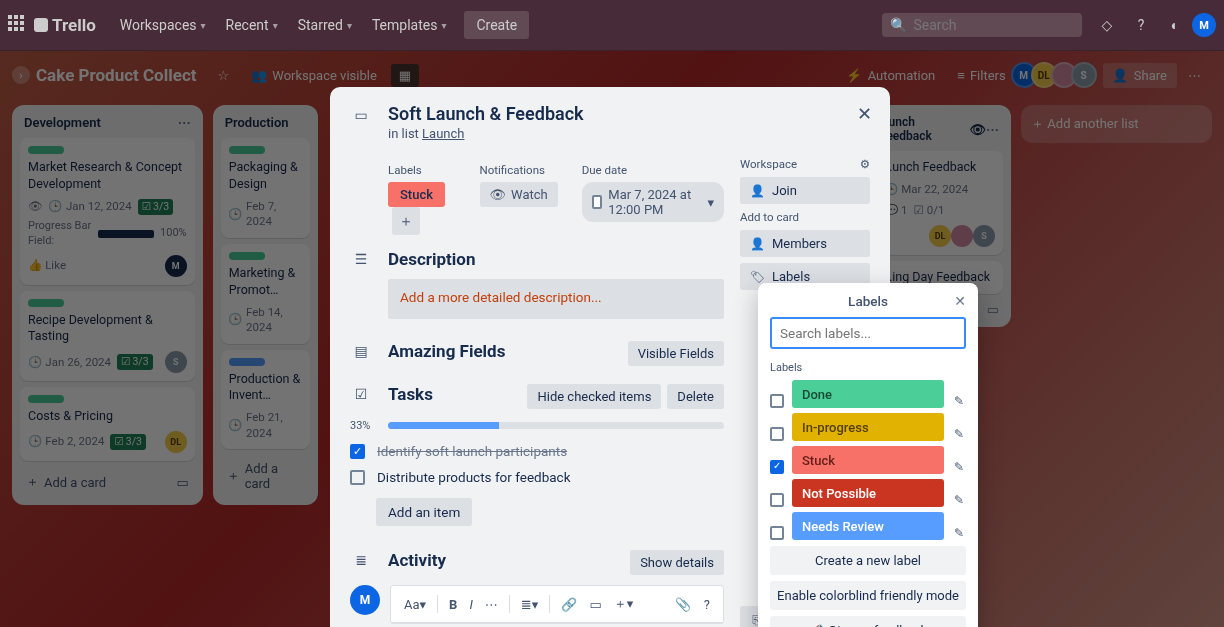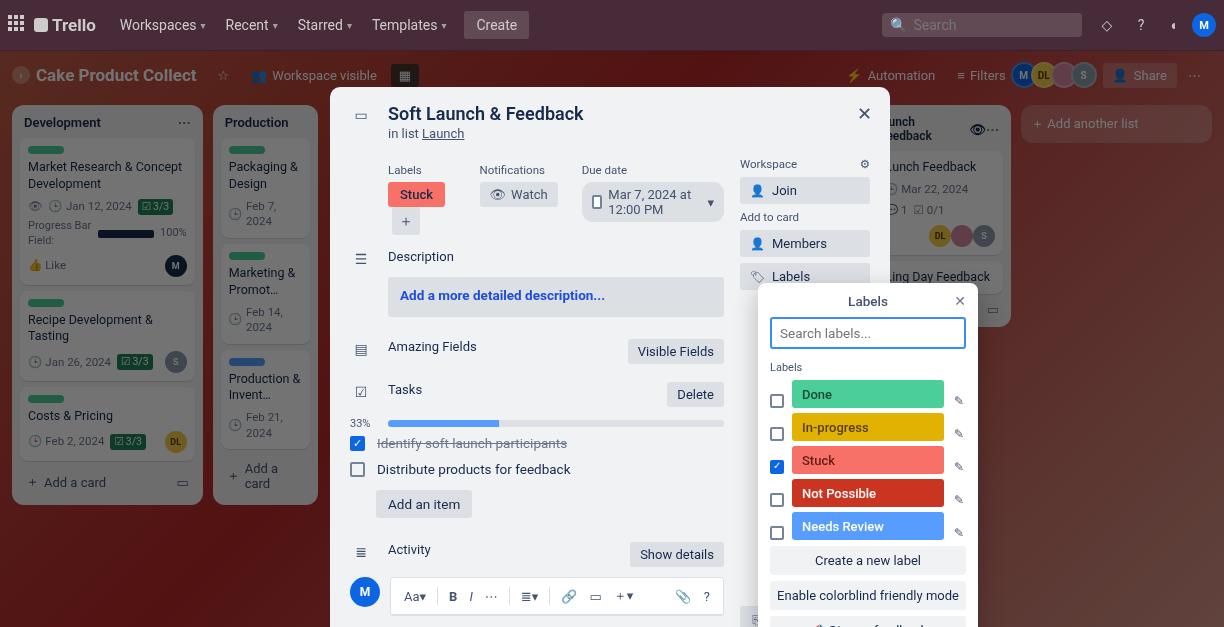--- a/index.html
+++ b/index.html
@@ -67,27 +67,27 @@
   .field-row{display:flex;gap:24px;margin:10px 0 14px 38px;font-size:12px;color:#44546f;}
   .field-block .lbl{font-size:11.5px;margin-bottom:5px;}
   .chip-stuck{background:#f87168;color:#172b4d;padding:5px 12px;border-radius:3px;font-size:13px;display:inline-block;font-weight:500;}
   .chip-add{width:28px;height:28px;background:#dcdfe4;border-radius:3px;display:inline-flex;align-items:center;justify-content:center;margin-left:4px;cursor:pointer;font-size:15px;color:#44546f;}
   .watch-chip{background:#dcdfe4;padding:5px 10px;border-radius:3px;font-size:13px;display:inline-flex;align-items:center;gap:5px;cursor:pointer;}
   .due-chip{background:#dcdfe4;padding:5px 10px;border-radius:11px;font-size:13px;display:inline-flex;align-items:center;gap:6px;cursor:pointer;justify-content:space-between;}
   .due-chip .cb{width:14px;height:14px;border:2px solid #738496;border-radius:2px;background:#fff;}
 
   .section{display:flex;gap:16px;margin:10px 0;}
   .section .icn{width:22px;display:flex;justify-content:center;color:#44546f;padding-top:2px;}
-  .section-title{font-weight:400;font-size:13px;}
+  .section-title{font-weight:700;font-size:17px;}
   .section-actions{margin-left:auto;display:flex;gap:6px;}
   .section-actions .sbtn{background:#dcdfe4;padding:5px 10px;border-radius:3px;font-size:13px;cursor:pointer;}
   
-  .desc-box{margin-left:38px;background:#dcdfe4;border-radius:3px;padding:10px 12px;color:#1d4ed8;font-size:13.5px;cursor:text;min-height:40px;font-weight:bold;}
-  
-  .progress-row{margin:6px 0 0 0;font-size:11px;color:#44546f;display:flex;align-items:center;gap:8px;}
+  .desc-box{margin-left:38px;background:#dcdfe4;border-radius:3px;padding:10px 12px;color:#c2410c;font-size:13.5px;cursor:text;min-height:40px;}
+  
+  .progress-row{margin:6px 0 6px 0;font-size:11px;color:#44546f;display:flex;align-items:center;gap:8px;}
   .progress-row .pct{width:30px;}
   .progress-row .track{flex:1;height:7px;background:#dcdfe4;border-radius:4px;overflow:hidden;}
   .progress-row .fill{height:100%;background:#579dff;}
   
   .task-item{display:flex;align-items:center;gap:12px;padding:5px 0;font-size:13.5px;}
   .task-item .cb{width:15px;height:15px;border:2px solid #738496;border-radius:2px;cursor:pointer;flex-shrink:0;}
   .task-item .cb.checked{background:#0c66e4;border-color:#0c66e4;position:relative;}
   .task-item .cb.checked::after{content:"✓";color:#fff;font-size:11px;position:absolute;left:1px;top:-1px;}
   .task-item.done span{text-decoration:line-through;color:#6b778c;}
   .add-item-btn{margin:8px 0 2px 26px;background:#dcdfe4;padding:6px 12px;border-radius:3px;font-size:13.5px;display:inline-block;cursor:pointer;}
@@ -375,20 +375,21 @@
           <div class="section-title">Amazing Fields</div>
           <div class="section-actions">
               <div class="sbtn">Visible Fields</div>
             </div>
         </div>
 
         <div class="section" style="margin-top:18px">
           <div class="icn">☑</div>
           <div class="section-title">Tasks</div>
           <div class="section-actions">
+            <div class="sbtn">Hide checked items</div>
             <div class="sbtn">Delete</div>
           </div>
         </div>
         <div class="progress-row">
           <span class="pct">33%</span>
           <div class="track">
               <div class="fill" style="width:33%"></div>
             </div>
         </div>
         <div class="task-item done">

